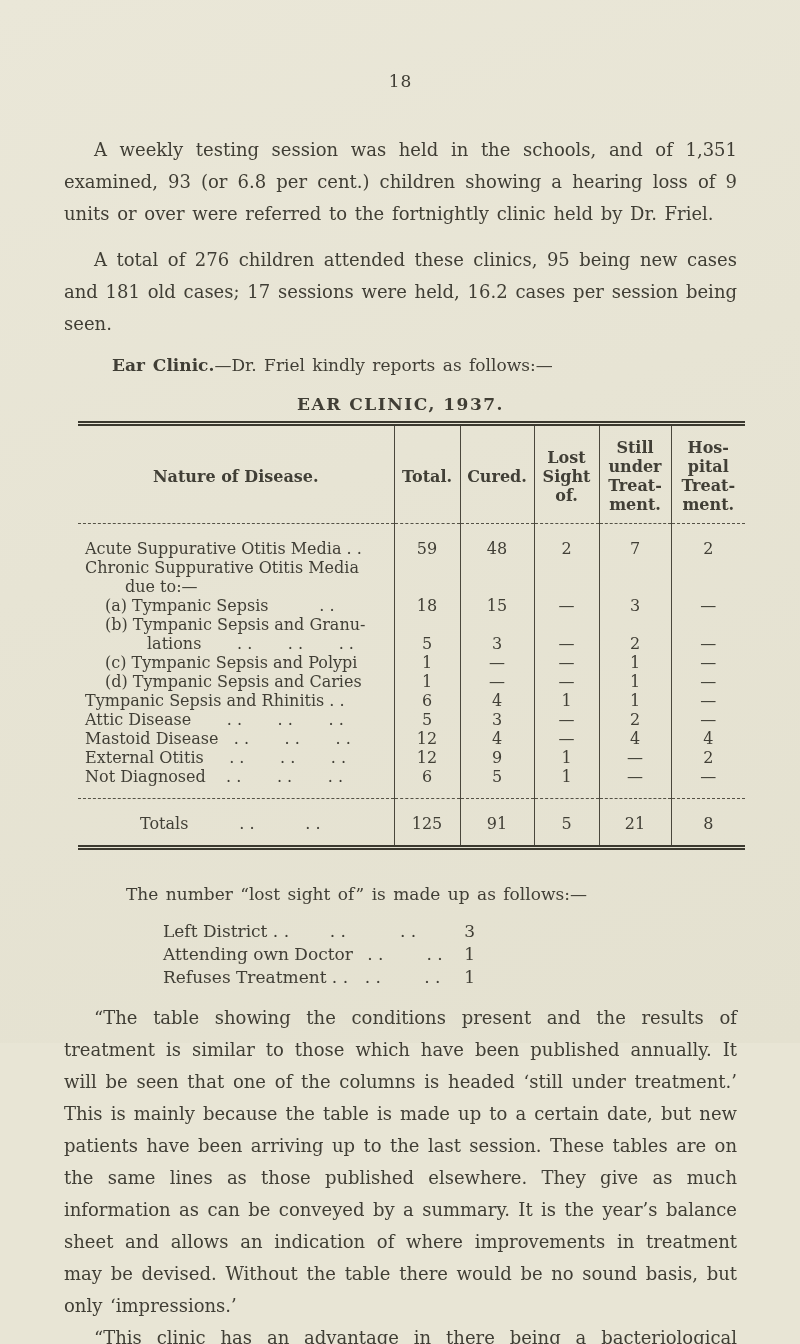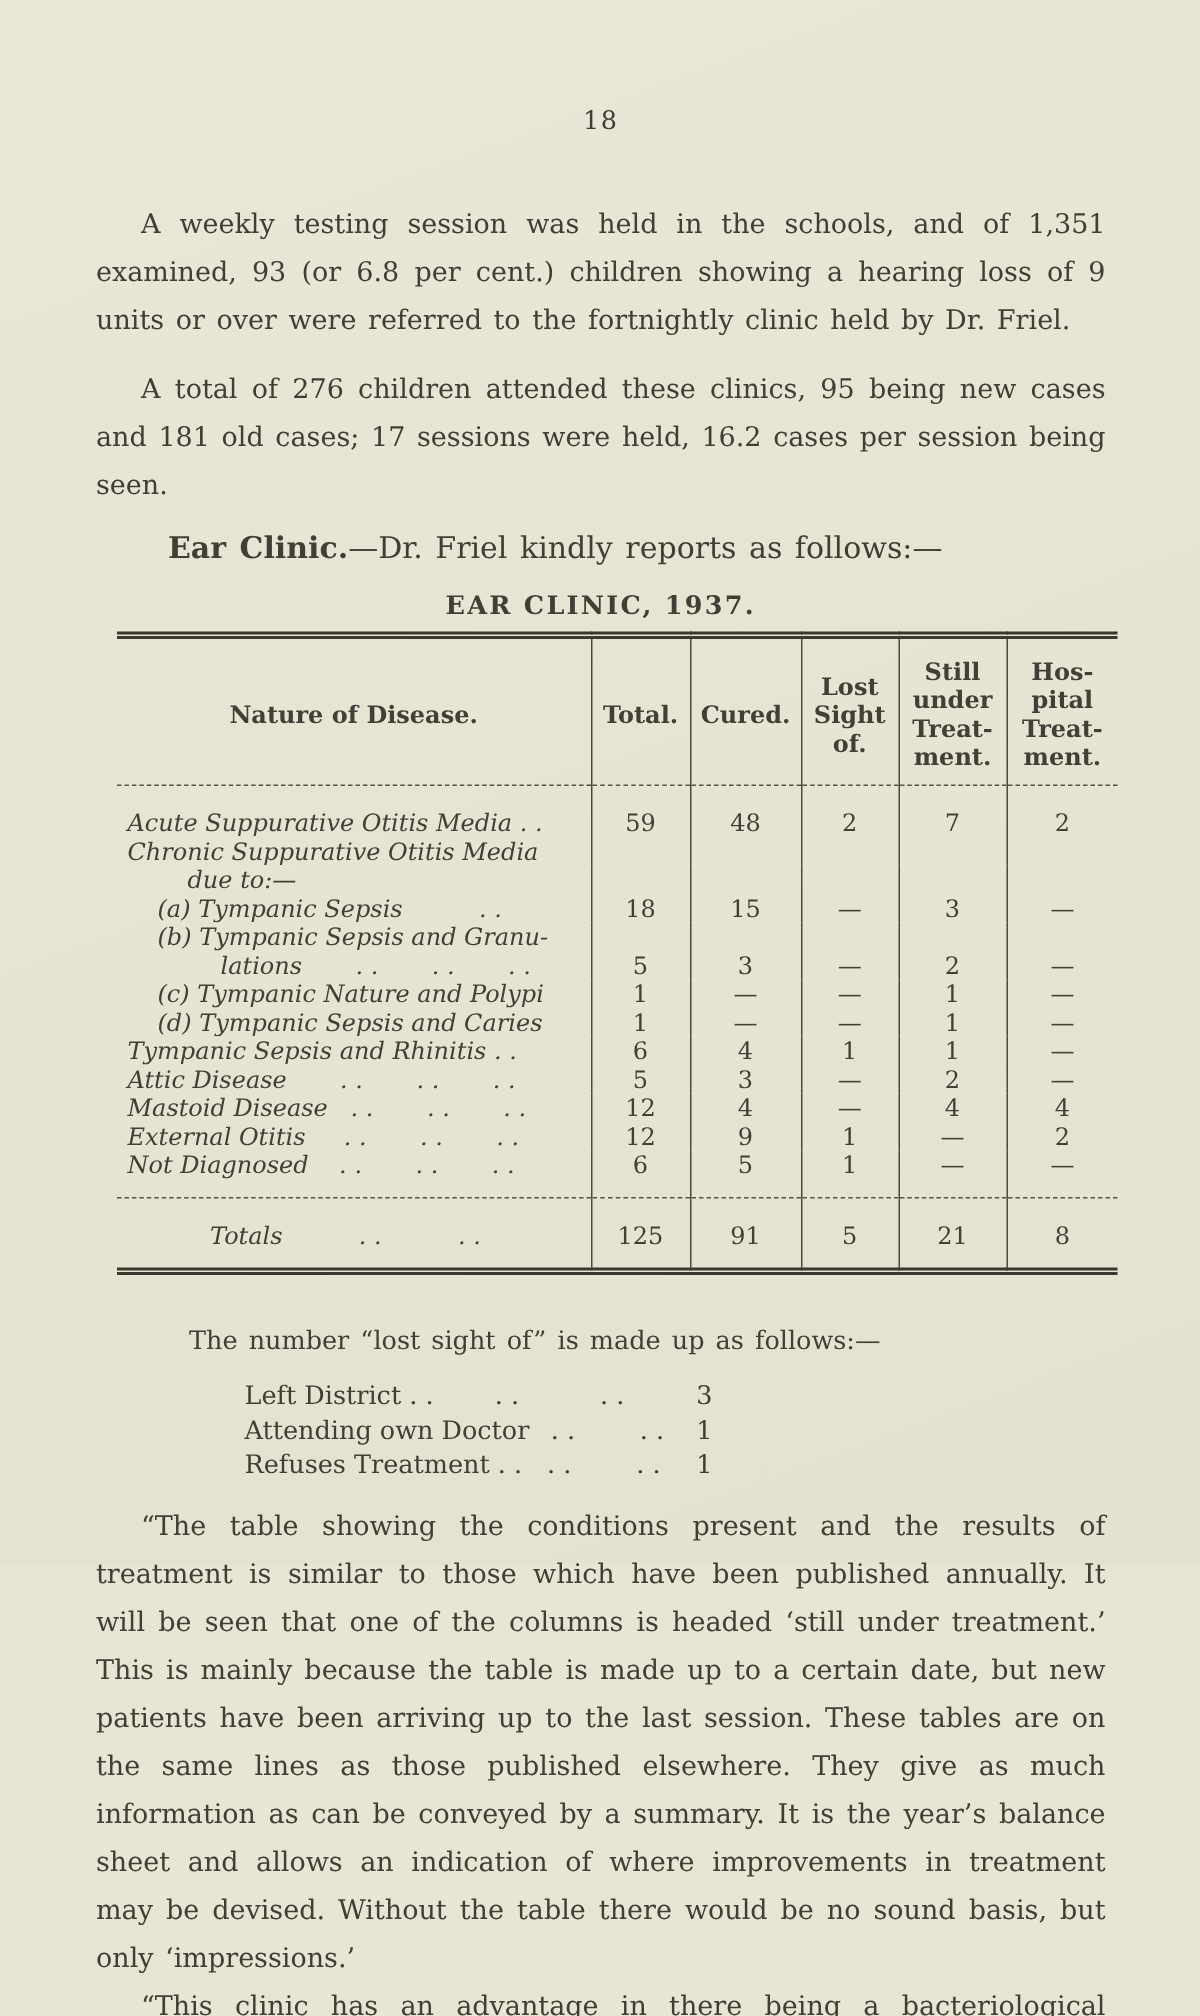--- a/index.html
+++ b/index.html
@@ -28,21 +28,21 @@
     font-size: 18px;
     line-height: 32px;
     text-align: justify;
     text-indent: 30px;
     word-spacing: 2px;
   }
   .para.p1 { margin-top: 41px; }
   .para.p2 { margin-top: 14px; }
   .ear-heading {
     margin: 14px 0 0 0;
-    font-size: 20px;
+    font-size: 17px;
     line-height: 23px;
     text-indent: 48px;
     word-spacing: 2px;
   }
   .ear-heading .bold { font-weight: bold; }
   .table-title {
     margin-top: 16px;
     text-align: center;
     font-size: 17px;
     line-height: 23px;
@@ -72,21 +72,21 @@
   .clinic-table td:not(:first-child) {
     border-left: 1px solid #4a473c;
   }
   .clinic-table td {
     padding: 0 2px;
     line-height: 19px;
     vertical-align: bottom;
   }
   .clinic-table tbody tr:first-child td { padding-top: 15px; }
   .clinic-table tbody tr:last-child td { padding-bottom: 12px; }
-  .c-label { text-align: left; white-space: pre-wrap; overflow: hidden; font-style: italic; }
+  .c-label { text-align: left; white-space: pre-wrap; overflow: hidden; }
   .c-val  { text-align: center; }
   .ind-0 { padding-left: 7px  !important; }
   .ind-1 { padding-left: 27px !important; }
   .ind-2 { padding-left: 47px !important; }
   .ind-3 { padding-left: 69px !important; }
   .totals-row td {
     border-top: 1px dashed #555246;
     padding-top: 9px;
     padding-bottom: 21px;
   }
@@ -198,21 +198,21 @@
         </tr>
         <tr>
           <td class="c-label ind-3">lations       . .       . .       . .</td>
           <td class="c-val">5</td>
           <td class="c-val">3</td>
           <td class="c-val">—</td>
           <td class="c-val">2</td>
           <td class="c-val">—</td>
         </tr>
         <tr>
-          <td class="c-label ind-1">(c) Tympanic Nature and Polypi</td>
+          <td class="c-label ind-1">(c) Tympanic Sepsis and Polypi</td>
           <td class="c-val">1</td>
           <td class="c-val">—</td>
           <td class="c-val">—</td>
           <td class="c-val">1</td>
           <td class="c-val">—</td>
         </tr>
         <tr>
           <td class="c-label ind-1">(d) Tympanic Sepsis and Caries</td>
           <td class="c-val">1</td>
           <td class="c-val">—</td>

